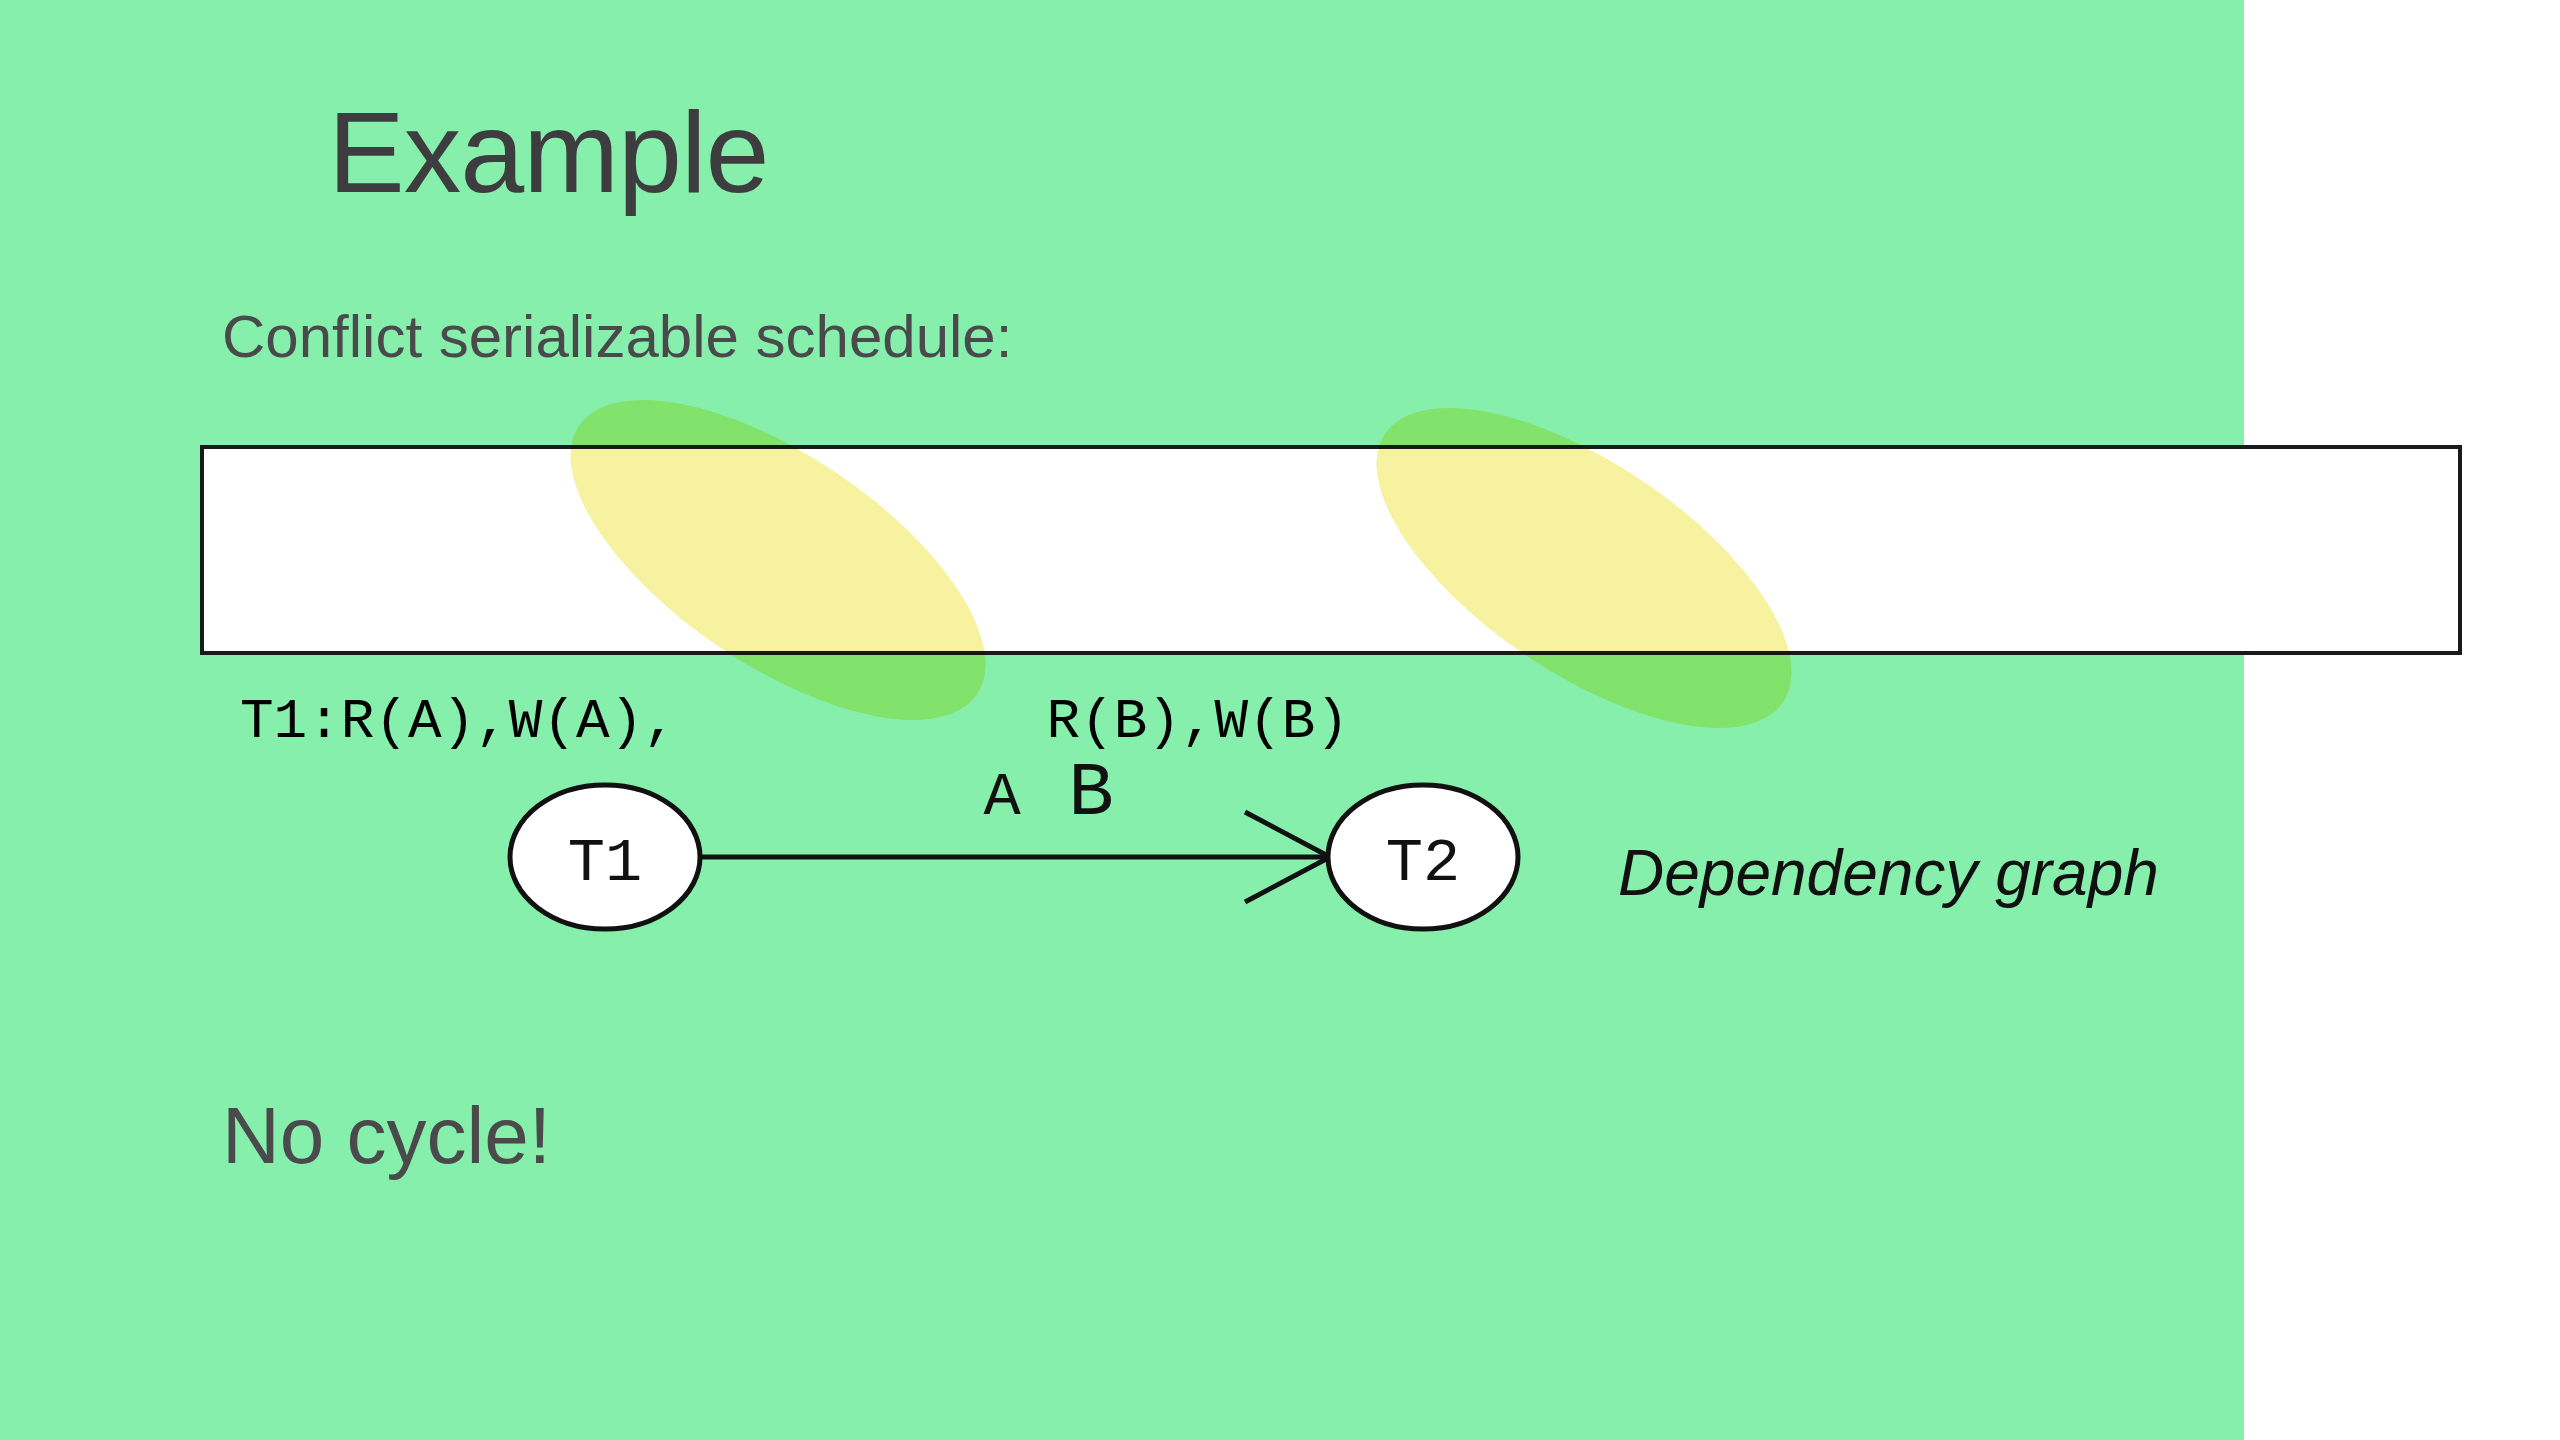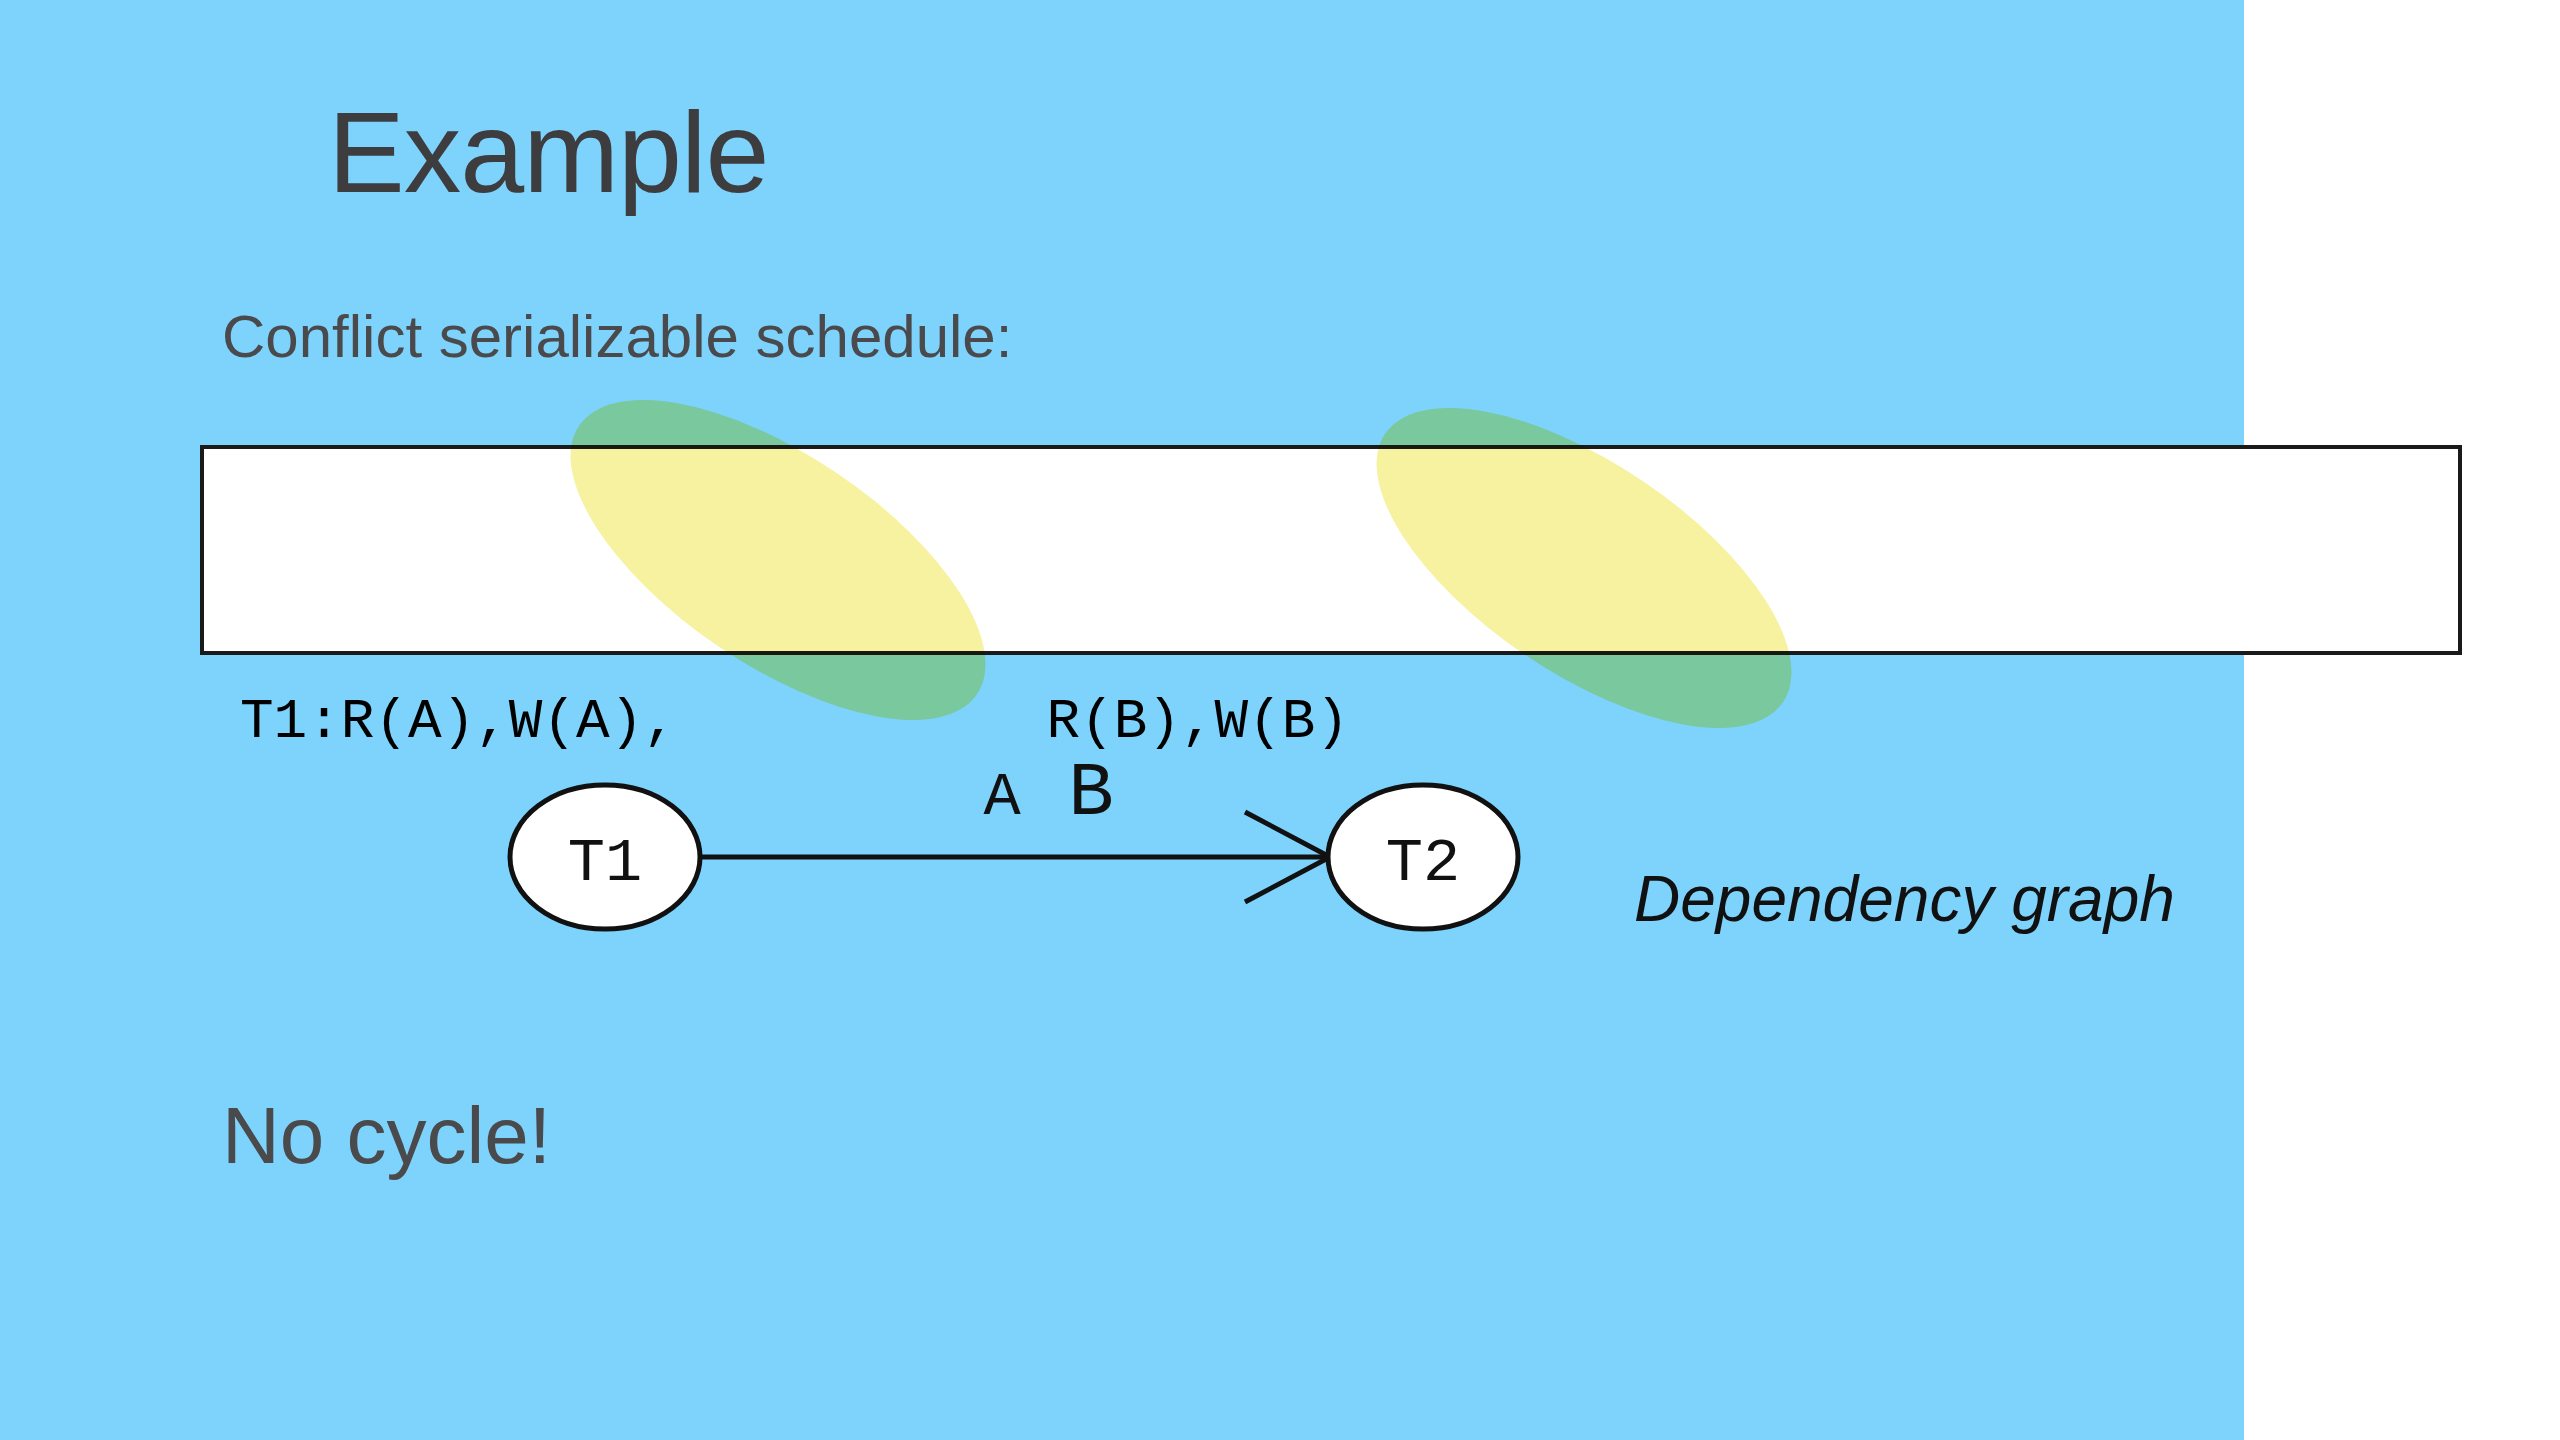--- a/index.html
+++ b/index.html
@@ -3,21 +3,21 @@
 <meta charset="utf-8">
 <style>
   * { margin: 0; padding: 0; box-sizing: border-box; }
   html, body { width: 2560px; height: 1440px; }
   body {
     background: #ffffff;
     font-family: "Liberation Sans", sans-serif;
     overflow: hidden;
     position: relative;
   }
-  .slide { position: absolute; left: 0; top: 0; width: 2244px; height: 1440px; background: #7dd3fc; }
+  .slide { position: absolute; left: 0; top: 0; width: 2244px; height: 1440px; background: #86efac; }
 
   .title {
     position: absolute; left: 328px; top: 86px;
     font-size: 115px; font-weight: 400; color: #3d3d3f;
     letter-spacing: -1px; white-space: nowrap;
   }
   .subtitle {
     position: absolute; left: 222px; top: 302px;
     font-size: 60px; color: #4a4a4c; white-space: nowrap;
   }
@@ -54,22 +54,22 @@
   .lblA {
     font-family: "Liberation Mono", monospace;
     font-size: 62px; fill: #111111; text-anchor: middle;
   }
   .lblB {
     font-family: "Liberation Mono", monospace;
     font-size: 76px; fill: #111111; text-anchor: middle;
   }
 
   .caption {
-    position: absolute; left: 1618px; top: 862px;
-    font-size: 64px; font-style: italic; color: #111111; white-space: nowrap; margin-left: 16px;
+    position: absolute; left: 1618px; top: 836px;
+    font-size: 64px; font-style: italic; color: #111111; white-space: nowrap;
   }
   .nocycle {
     position: absolute; left: 222px; top: 1051px;
     font-size: 80px; color: #4a4a4c; white-space: nowrap; margin-top: 39px;
   }
 </style>
 </head>
 <body>
 
 <div class="slide">

